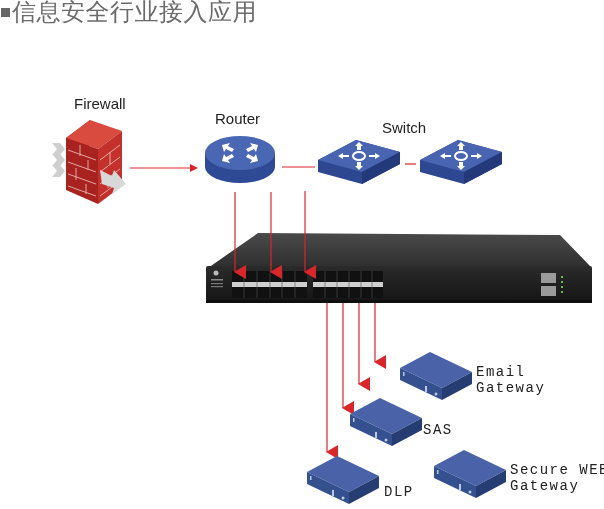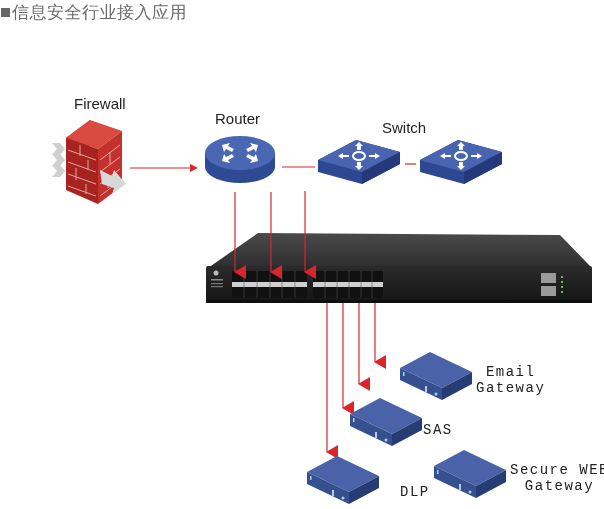--- a/index.html
+++ b/index.html
@@ -1,19 +1,19 @@
 <!DOCTYPE html>
 <html><head>
 <meta charset="utf-8">
 <style>
   html, body { margin:0; padding:0; background:#fff; }
   body { width:604px; height:509px; position:relative; overflow:hidden; font-family:"Liberation Sans", sans-serif; }
-  .title { position:absolute; left:0; top:0; height:24px; display:flex; align-items:center; color:#6b6b6b; font-size:17px; font-family:"DejaVu Sans", sans-serif; letter-spacing:0.5px; }
+  .title { position:absolute; left:0; top:0; height:24px; display:flex; align-items:center; color:#6b6b6b; font-size:24px; font-family:"DejaVu Sans", sans-serif; letter-spacing:0.5px; }
   .title .sq { display:inline-block; width:9px; height:9px; background:#666; margin:0 2px 0 1px; }
-  .mono { position:absolute; color:#222; font-size:14px; font-family:"Liberation Mono", monospace; line-height:16px; letter-spacing:1.5px; white-space:pre;text-align:center; }
+  .mono { position:absolute; color:#222; font-size:14px; font-family:"Liberation Mono", monospace; line-height:16px; letter-spacing:1.5px; white-space:pre; }
   svg.diagram { position:absolute; left:0; top:0; }
 </style>
 </head>
 <body>
 
 <div class="title">
   <span class="sq"></span>
   <span>信息安全行业接入应用</span>
 </div>
 
@@ -200,15 +200,15 @@
     <rect x="3" y="20" width="1.5" height="4" fill="#bcc8e6"></rect>
     <rect x="25" y="34" width="2" height="6" fill="#bcc8e6"></rect>
     <circle cx="36" cy="42" r="1.5" fill="#bcc8e6"></circle>
   </g>
 </svg>
 
 <div class="mono" style="left:476px; top:364px;"><div>Email</div><div>Gateway</div></div>
 
 <div class="mono" style="left:423px; top:422px;">SAS</div>
 
-<div class="mono" style="left:400px; top:484px;">DLP</div>
+<div class="mono" style="left:384px; top:484px;">DLP</div>
 
 <div class="mono" style="left:510px; top:462px;"><div>Secure WEB</div><div>Gateway</div></div>
 
 </body></html>

